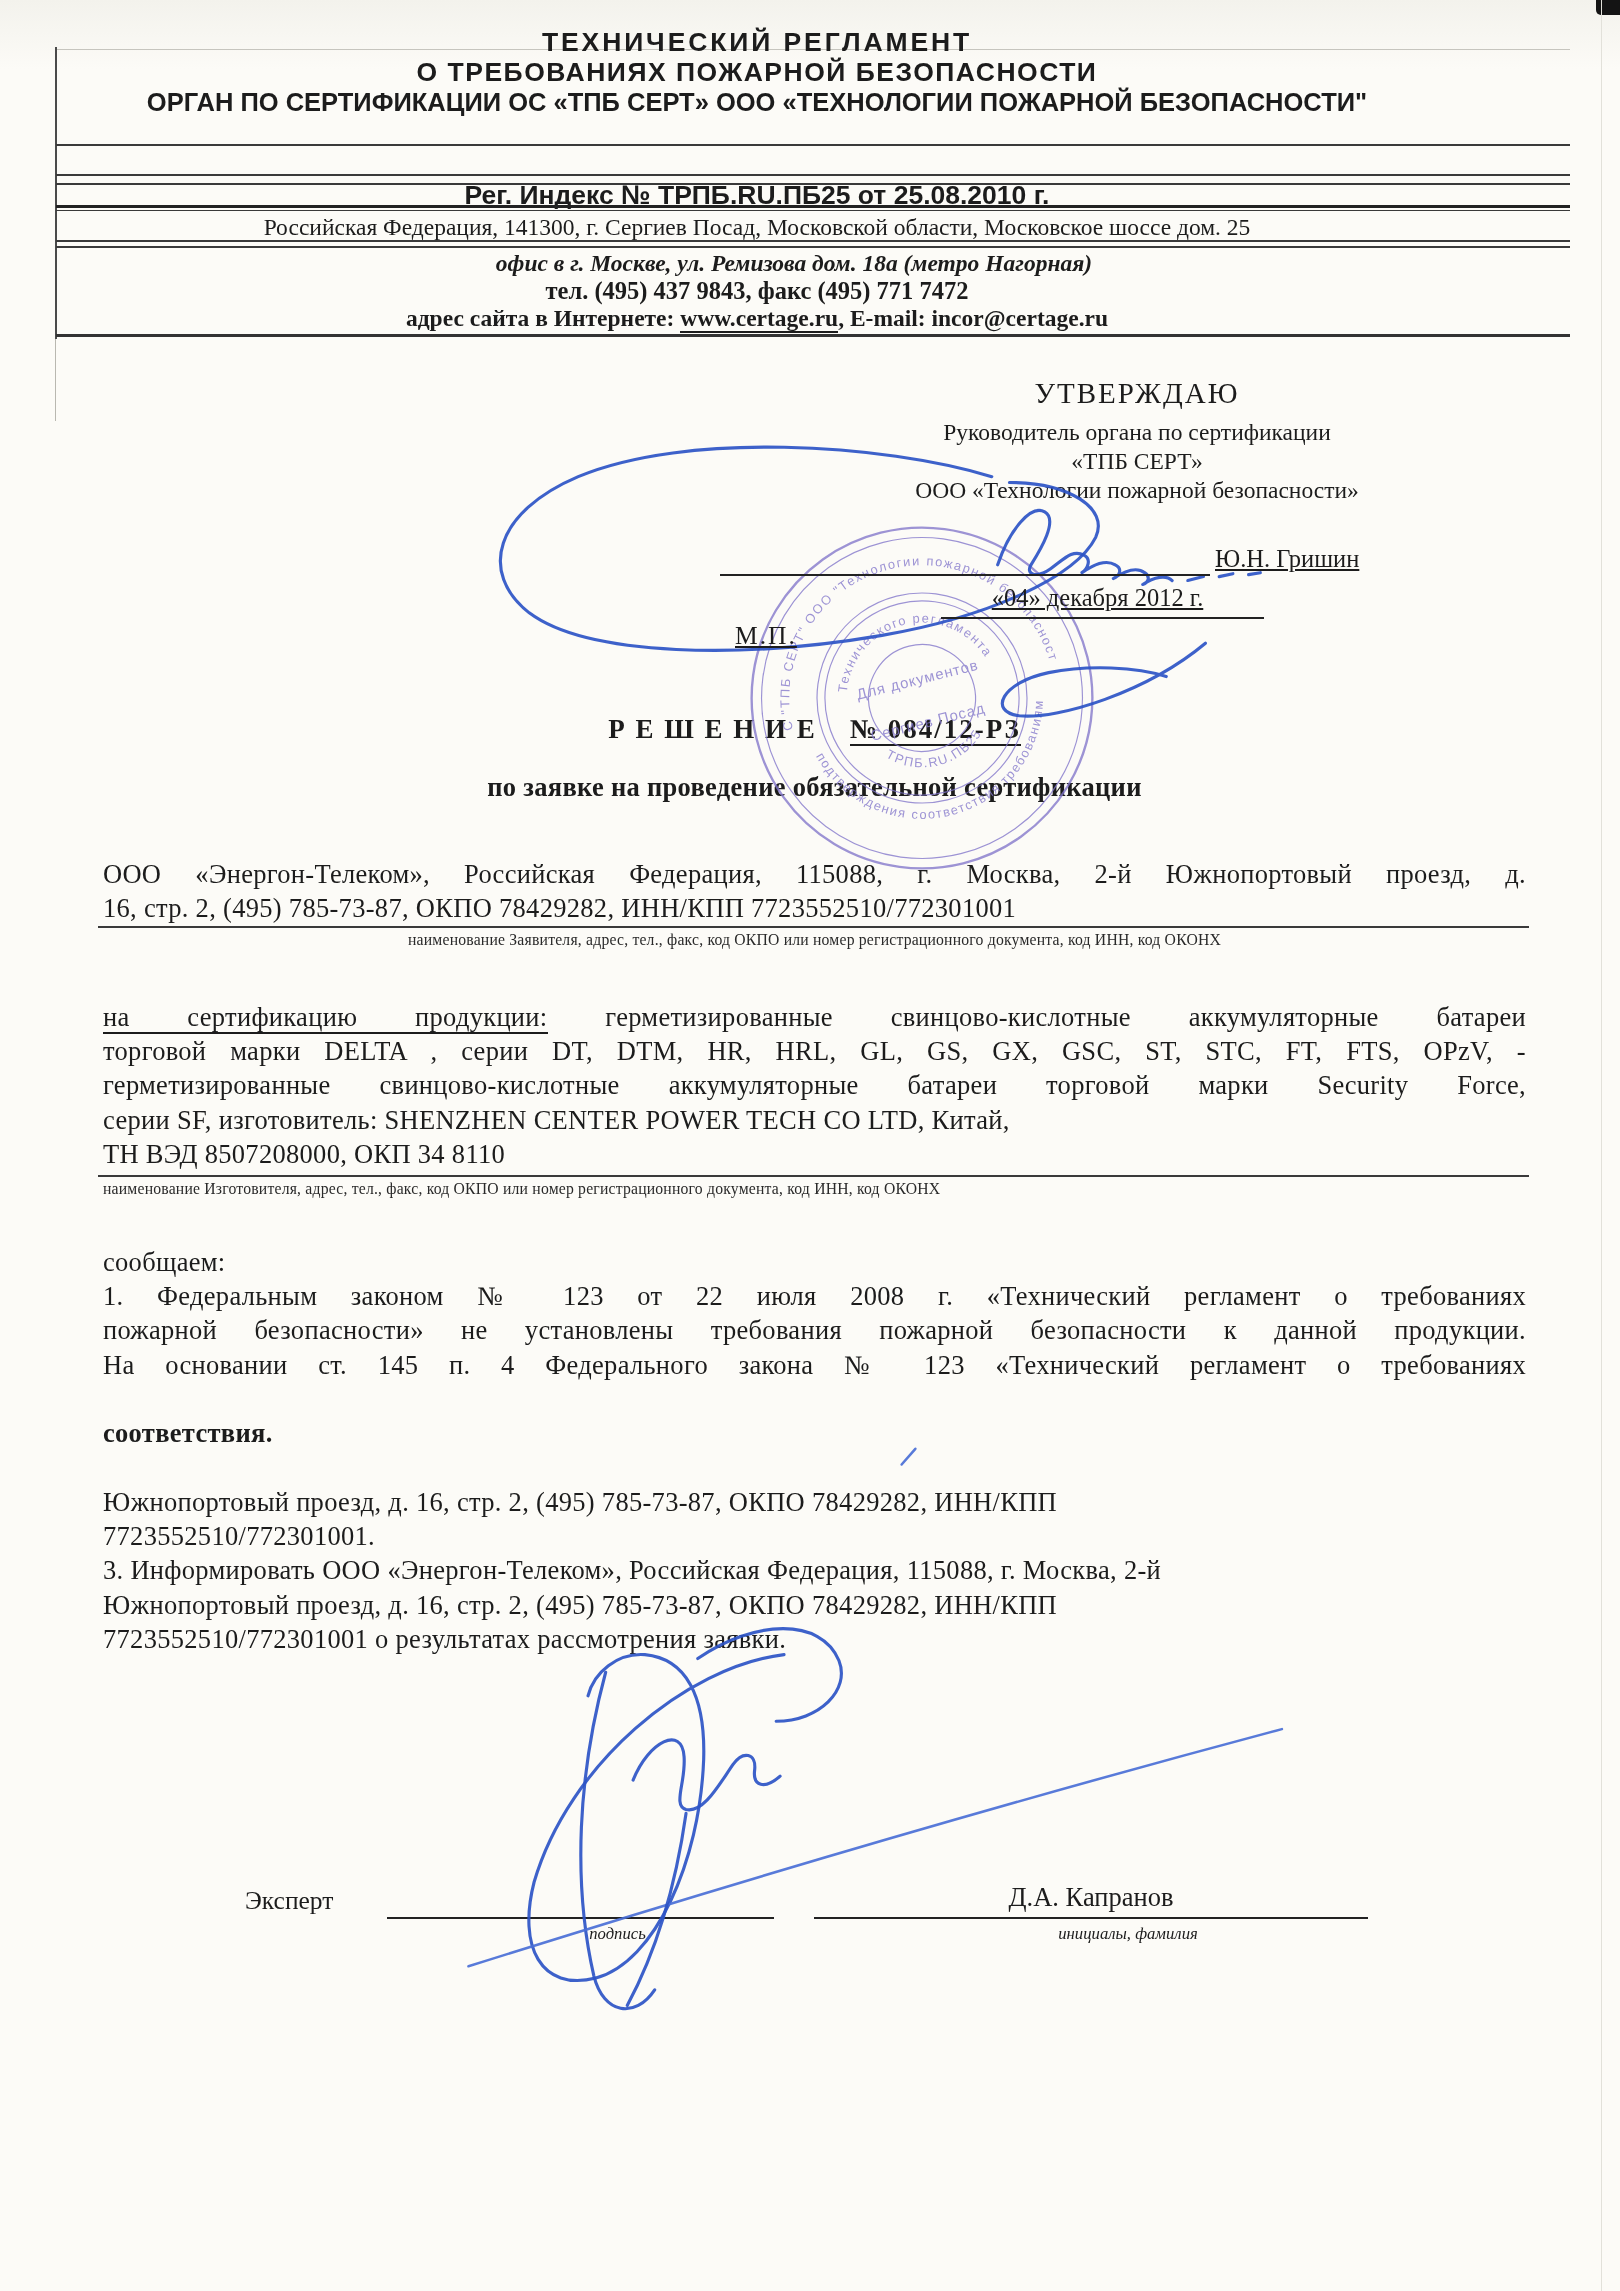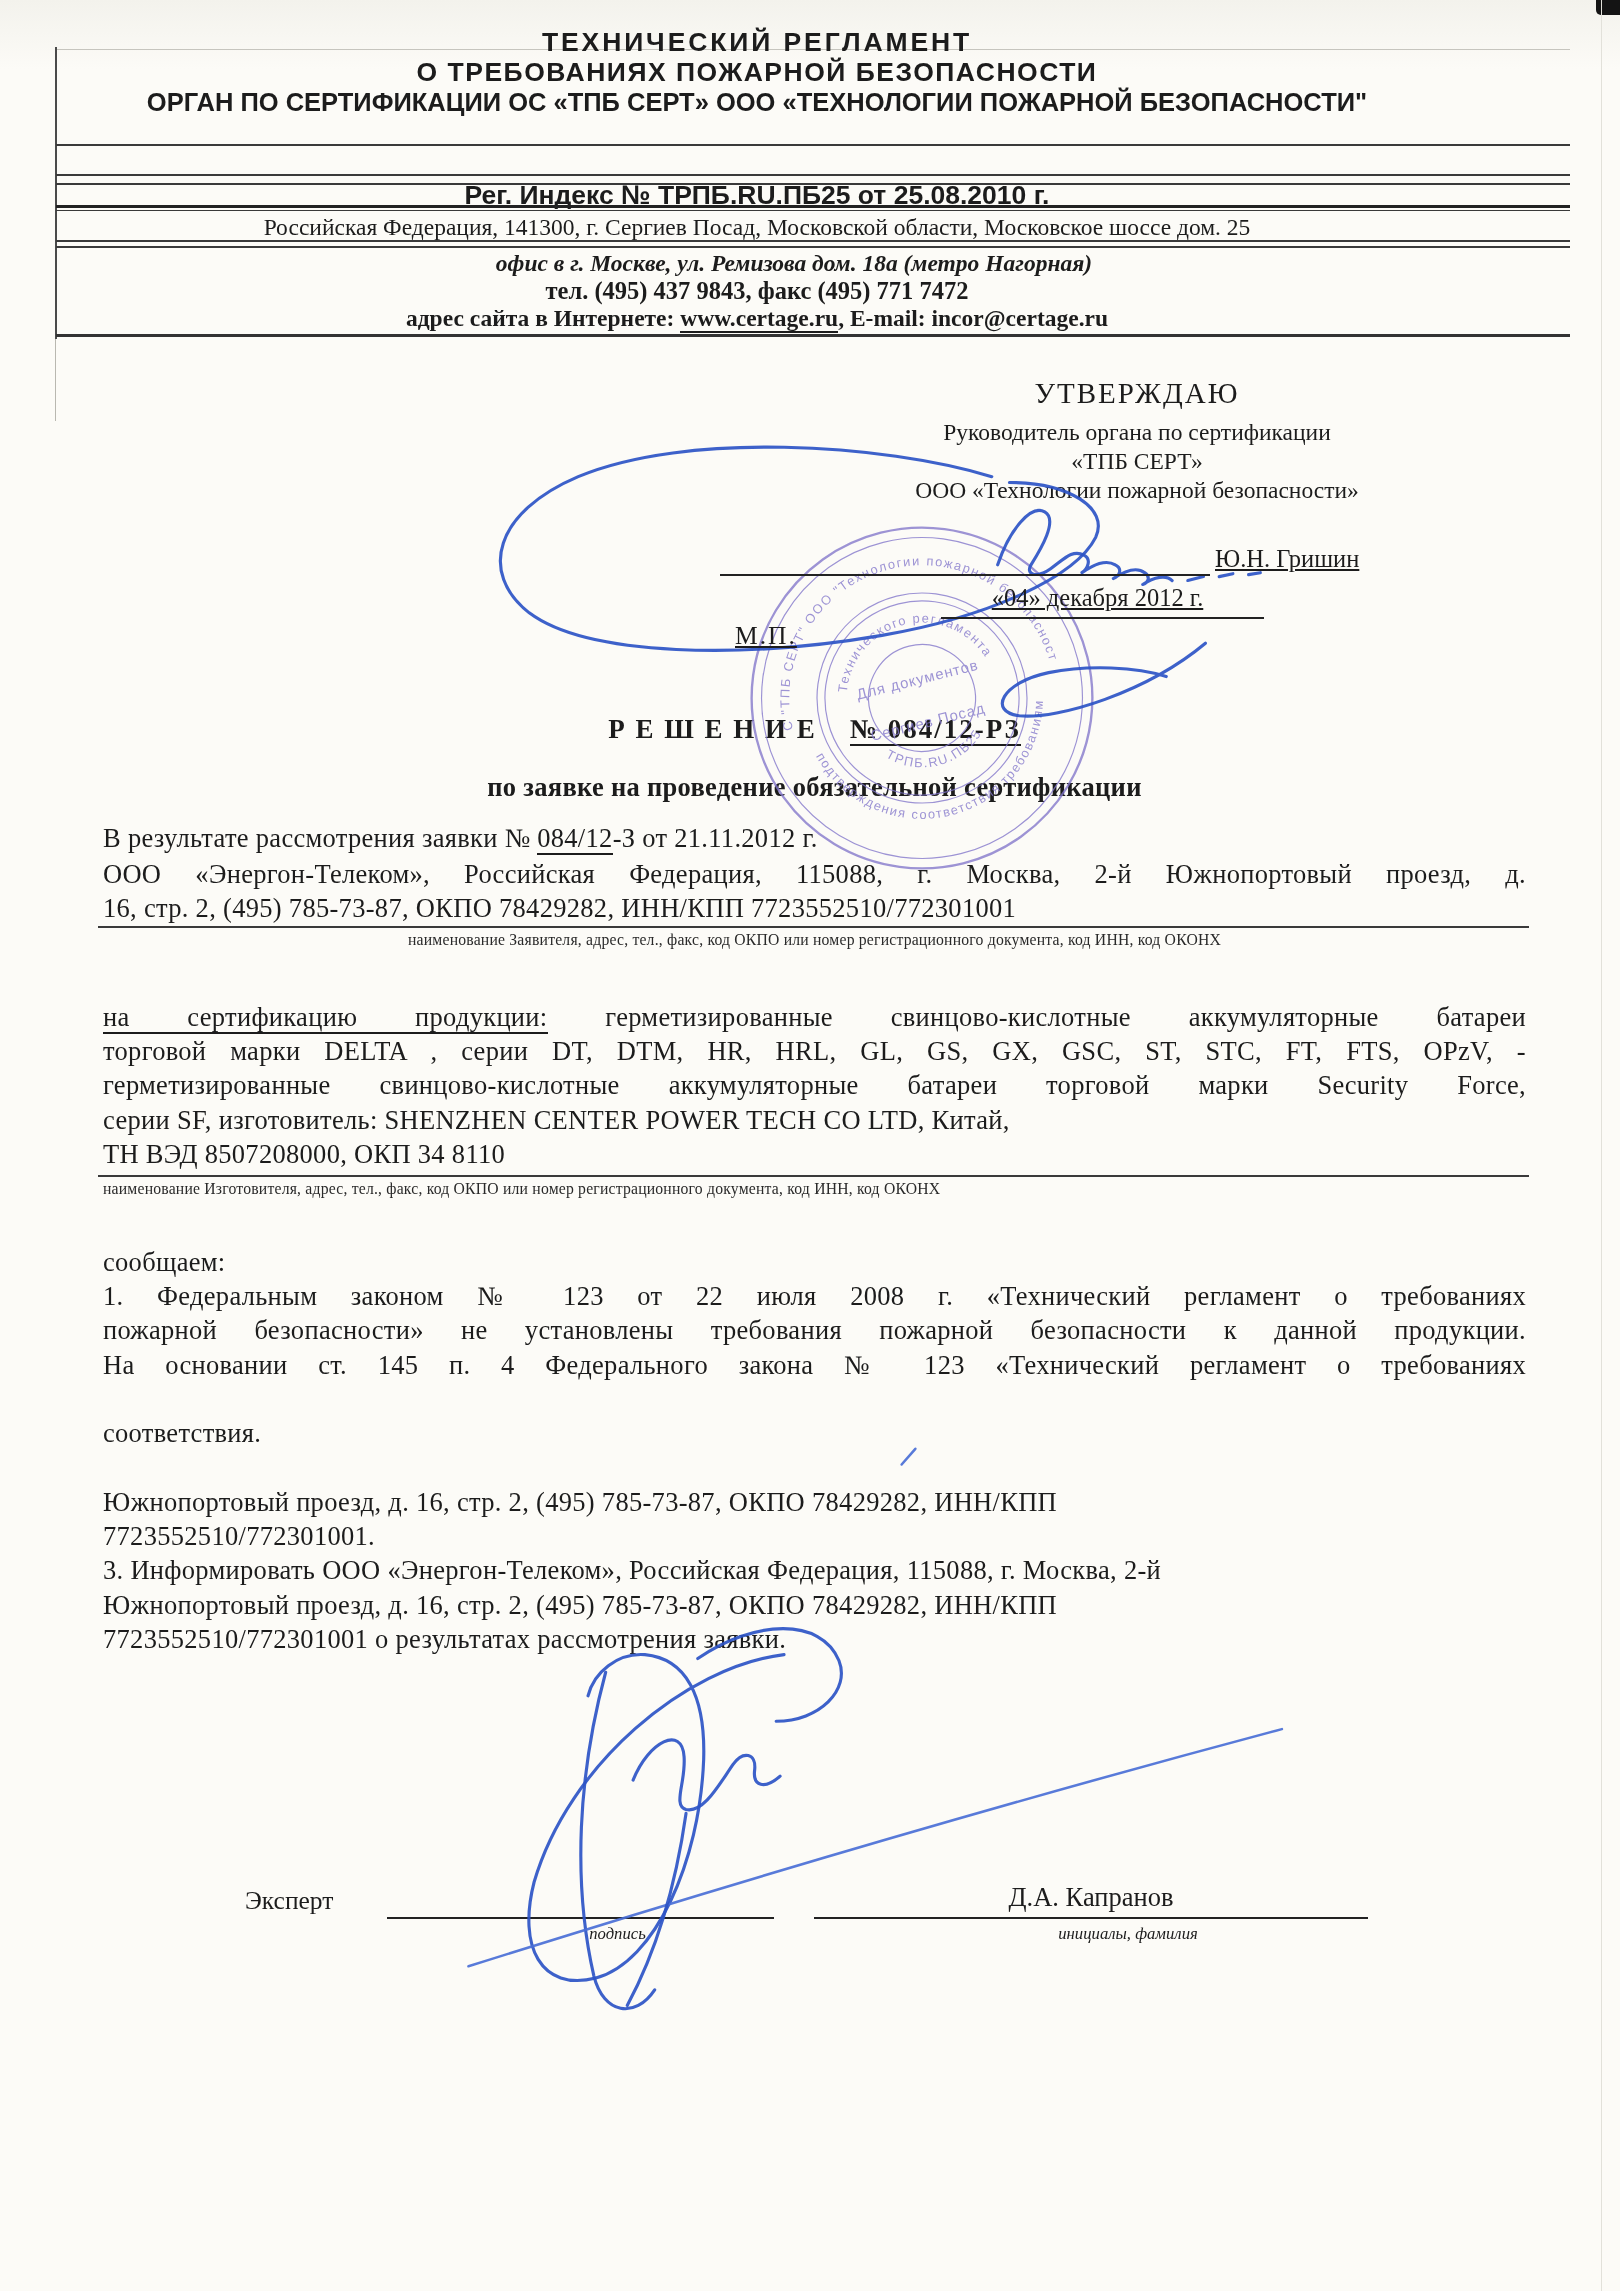--- a/index.html
+++ b/index.html
@@ -96,43 +96,40 @@
     <text><textPath href="#arcBotInner" startOffset="50%" text-anchor="middle">ТРПБ.RU.ПБ25</textPath></text>
     <text class="ctr" x="210" y="196">Для документов</text>
     <text class="ctr" x="210" y="240">Сергиев Посад</text>
   </svg>
 
   <div class="body-line center b" style="top:714px;font-size:27px;letter-spacing:2px;">
     <span>Р Е Ш Е Н И Е</span><span class="u" style="margin-left:33px;border-bottom-width:2.9px;">№ 084/12-РЗ</span>
   </div>
   <div class="body-line center b" style="top:772px;font-size:26.5px;">по заявке на проведение обязательной сертификации</div>
 
-  <div class="body-line" style="top:823px;">
-    <span>В результате рассмотрения заявки № </span><span class="u">084/12</span><span>-З от 21.11.2012 г.</span>
-  </div>
   <div class="body-line just" style="top:859px;">ООО «Энергон-Телеком», Российская Федерация, 115088, г. Москва, 2-й Южнопортовый проезд, д.</div>
   <div class="body-line" style="top:893px;">16, стр. 2, (495) 785-73-87, ОКПО 78429282, ИНН/КПП 7723552510/772301001</div>
   <div class="rule" style="left:98px;top:926px;width:1431px;height:1.5px;"></div>
   <div class="body-line caption center" style="top:931px;">наименование Заявителя, адрес, тел., факс, код ОКПО или номер регистрационного документа, код ИНН, код ОКОНХ</div>
 
   <div class="body-line just" style="top:1002px;">
     <span class="u">на сертификацию продукции:</span><span> герметизированные свинцово-кислотные аккумуляторные батареи</span>
   </div>
   <div class="body-line just" style="top:1036px;">торговой марки DELTA , серии DT, DTM, HR, HRL, GL, GS, GX, GSC, ST, STC, FT, FTS, OPzV, -</div>
   <div class="body-line just" style="top:1070px;">герметизированные свинцово-кислотные аккумуляторные батареи торговой марки Security Force,</div>
   <div class="body-line" style="top:1105px;">серии SF,  изготовитель: SHENZHEN CENTER POWER TECH CO LTD, Китай,</div>
   <div class="body-line" style="top:1139px;">ТН ВЭД 8507208000, ОКП 34 8110</div>
   <div class="rule" style="left:98px;top:1175px;width:1431px;height:1.5px;"></div>
   <div class="body-line caption" style="top:1180px;">наименование Изготовителя, адрес, тел., факс, код ОКПО или номер регистрационного документа, код ИНН, код ОКОНХ</div>
 
   <div class="body-line" style="top:1247px;">сообщаем:</div>
   <div class="body-line just" style="top:1281px;">1. Федеральным законом № 123 от 22 июля 2008 г. «Технический регламент о требованиях</div>
   <div class="body-line just" style="top:1315px;">пожарной безопасности» не установлены требования пожарной безопасности к данной продукции.</div>
   <div class="body-line just" style="top:1350px;">На основании ст. 145 п. 4 Федерального закона № 123 «Технический регламент о требованиях</div>
-  <div class="body-line" style="top:1418px;">соответствия.</div>
+  <div class="body-line" style="top:1418px;font-weight:bold;">соответствия.</div>
   <div class="body-line" style="top:1487px;">Южнопортовый проезд, д. 16, стр. 2, (495) 785-73-87, ОКПО 78429282, ИНН/КПП</div>
   <div class="body-line" style="top:1521px;">7723552510/772301001.</div>
   <div class="body-line" style="top:1555px;">3. Информировать ООО «Энергон-Телеком», Российская Федерация, 115088, г. Москва, 2-й</div>
   <div class="body-line" style="top:1590px;">Южнопортовый проезд, д. 16, стр. 2, (495) 785-73-87, ОКПО 78429282, ИНН/КПП</div>
   <div class="body-line" style="top:1624px;">7723552510/772301001  о результатах рассмотрения заявки.</div>
 
   <div class="txt" style="left:245px;top:1886px;font-size:25.5px;text-align:center;">Эксперт</div>
   <div class="rule" style="left:387px;top:1917px;width:387px;height:2px;background:#222;"></div>
   <div class="txt i center" style="left:387px;top:1924px;width:387px;font-size:16.7px;">подпись</div>
   <div class="rule" style="left:814px;top:1917px;width:554px;height:2px;background:#222;"></div>

